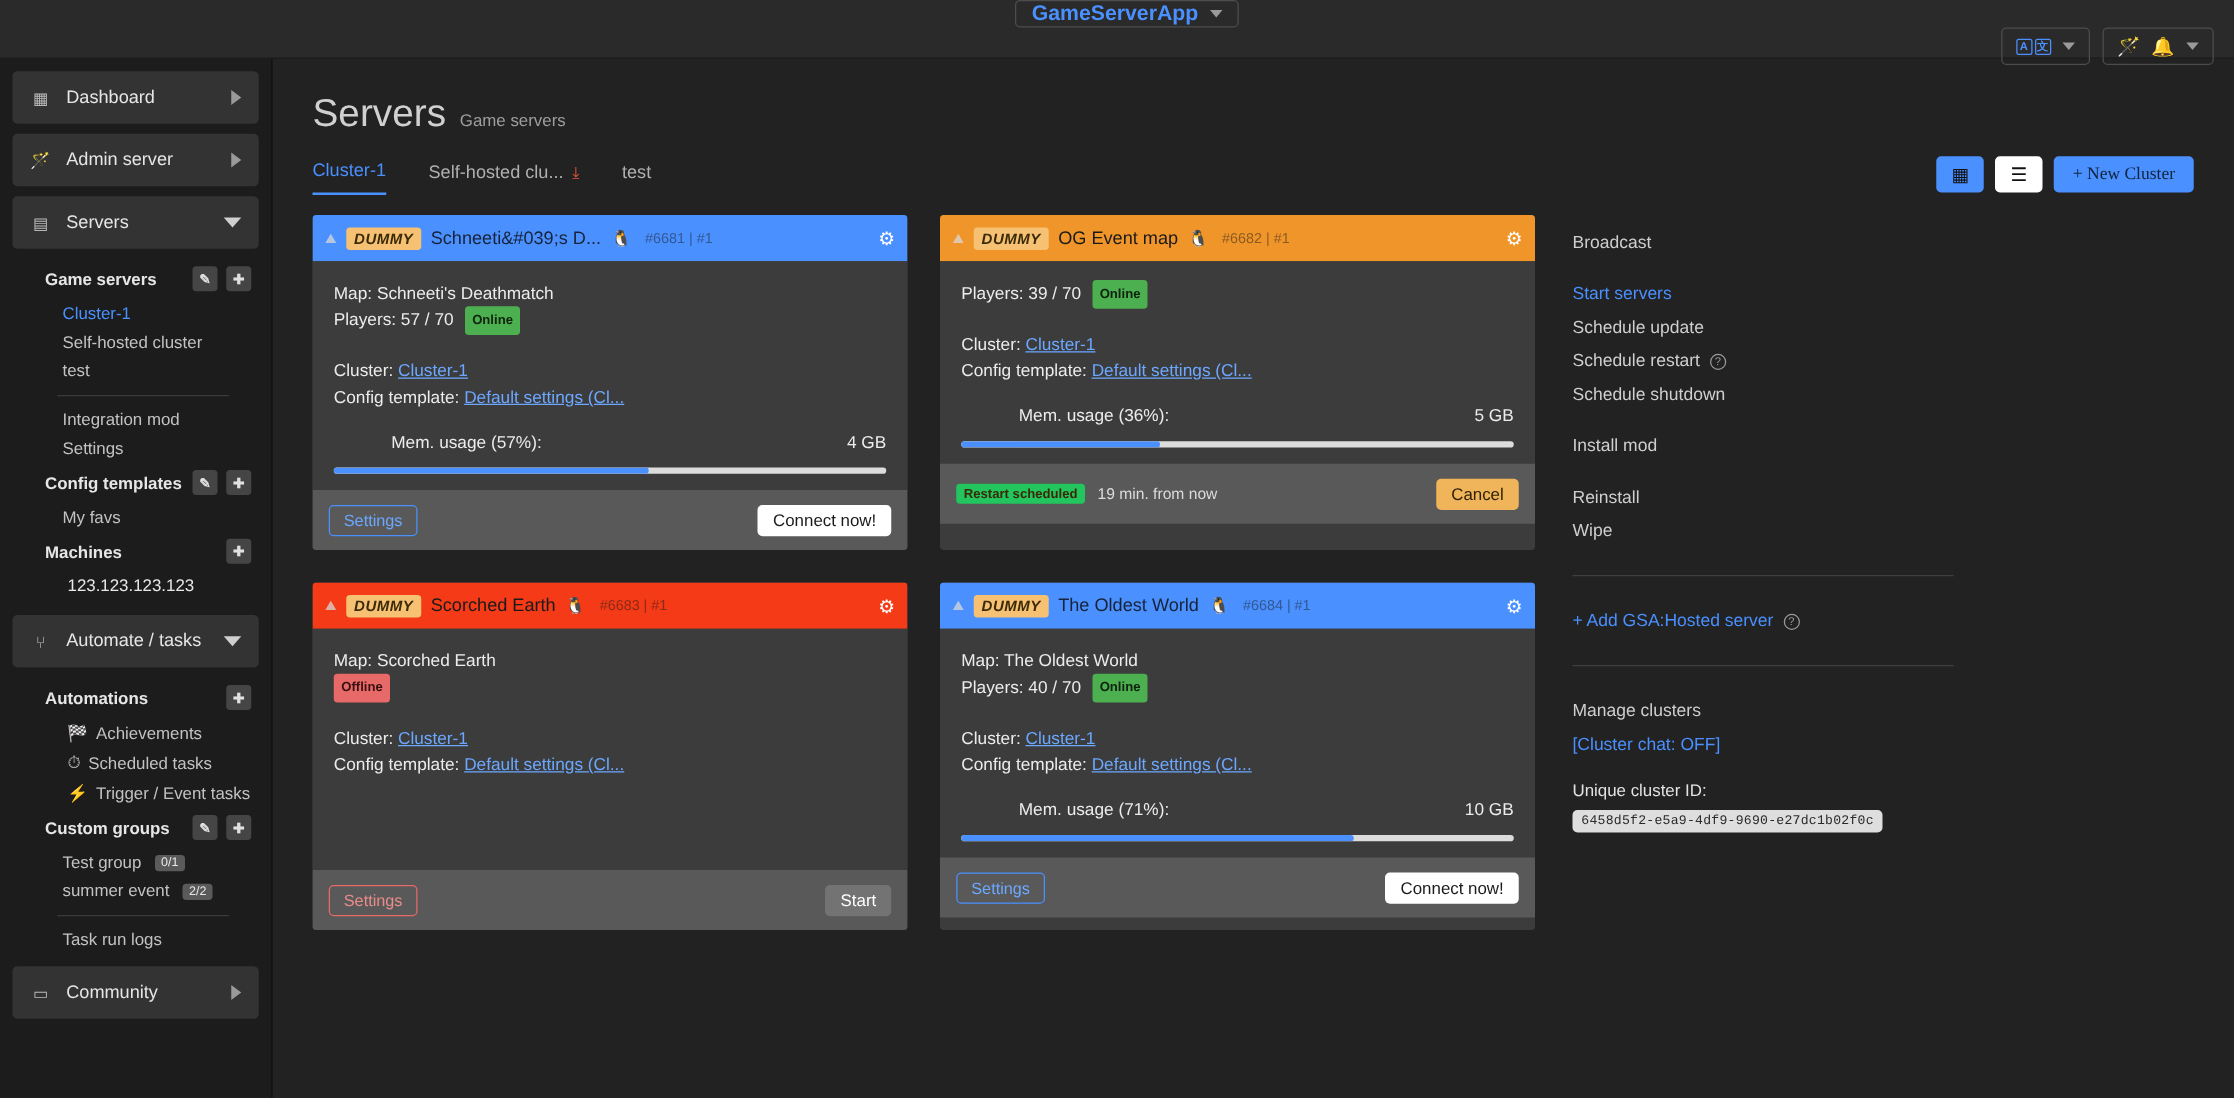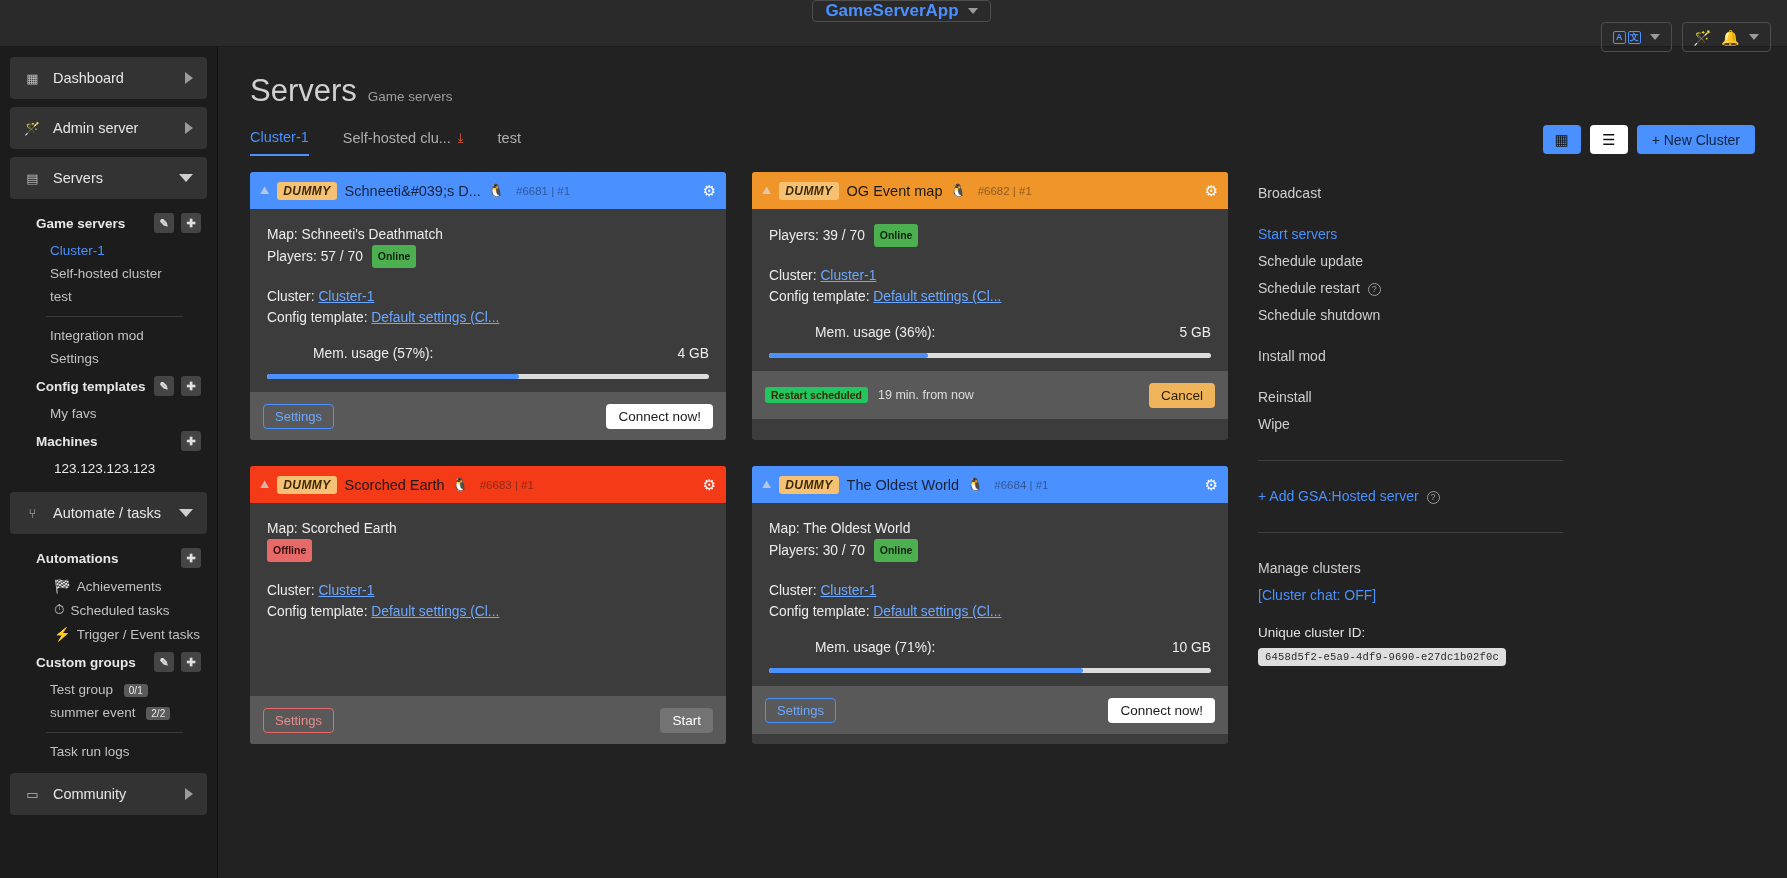--- a/index.html
+++ b/index.html
@@ -83,21 +83,21 @@
 
   .hdr-actions { position:absolute; right:32px; top:78px; display:flex; gap:9px; align-items:center; }
   .btn-sq {
     width:38px;height:29px;border-radius:4px;display:flex;align-items:center;justify-content:center;
     font-size:15px;
   }
   .btn-sq.primary { background:#4a90ff; color:#111; }
   .btn-sq.light { background:#fff; color:#111; }
   .btn-new {
     background:#4a90ff; color:#10233f; border-radius:4px; height:29px;
-    padding:0 15px; font-size:14px; display:flex; align-items:center;
+    padding:0 15px; font-size:14px; display:flex; align-items:center;font-family:Liberation Serif, serif;
   }
 
   .tabs { display:flex; gap:0; padding:14px 0 0 32px; align-items:center; }
   .tab {
     font-size:14.5px; color:#b0b0b0; padding:6px 0 9px 0; margin-right:34px;
     display:flex; align-items:center; gap:7px;
   }
   .tab.active { color:#4a90ff; border-bottom:2px solid #4a90ff; }
   .dl-ico { color:#e8573a; font-size:13px; }
 
@@ -440,21 +440,21 @@
           <span class="mtn">⛰</span>
           <span class="dummy-tag">DUMMY</span>
           <span class="card-title">The Oldest World</span>
           <span class="tux">🐧</span>
           <span class="card-ids">#6684 | #1</span>
           <span class="gear">⚙</span>
         </div>
         <div class="card-body">
           <div class="line">Map: The Oldest World</div>
           <div class="line">
-            <span>Players: 30 / 70</span>
+            <span>Players: 40 / 70</span>
             <span class="badge online">Online</span>
           </div>
           <div class="gap-sm"></div>
           <div class="line">
             <span>Cluster:</span>
             <a class="lnk" href="#">Cluster-1</a>
           </div>
           <div class="line">
             <span>Config template:</span>
             <a class="lnk" href="#">Default settings (Cl...</a>

